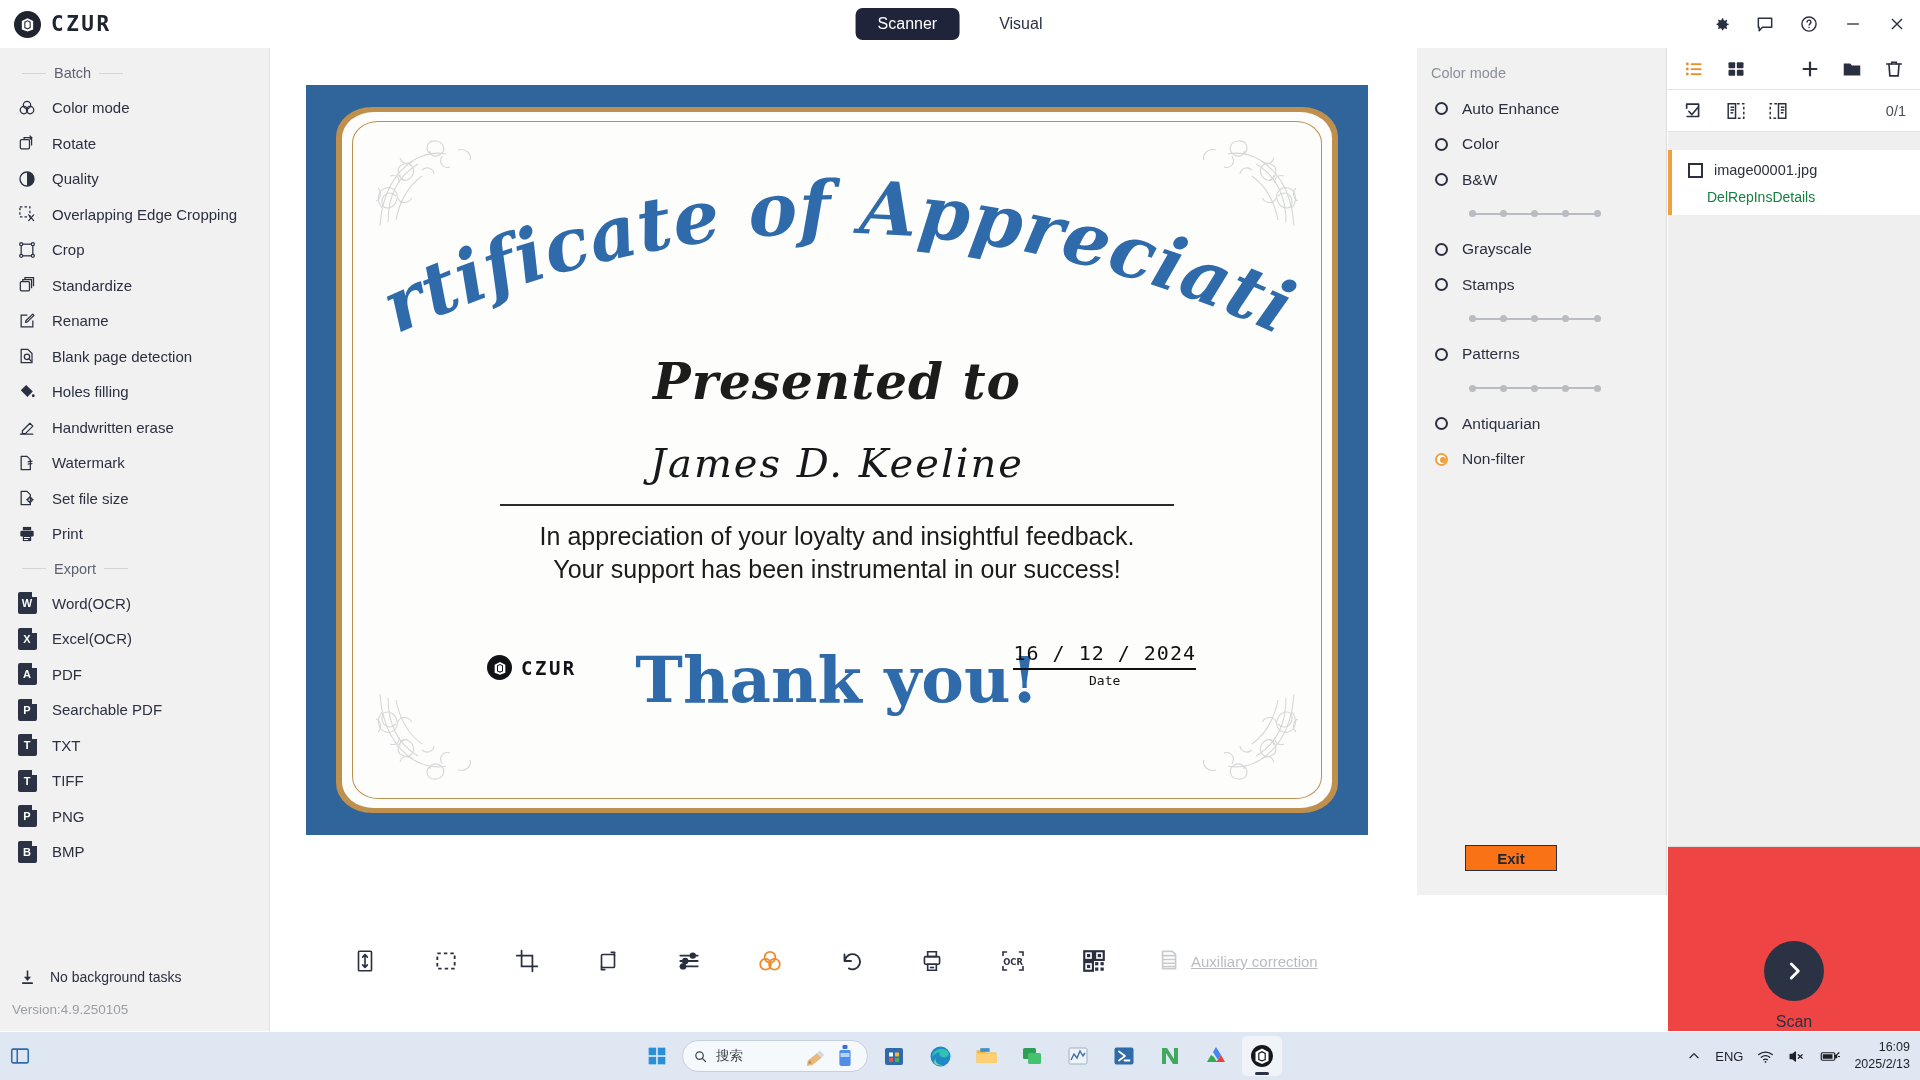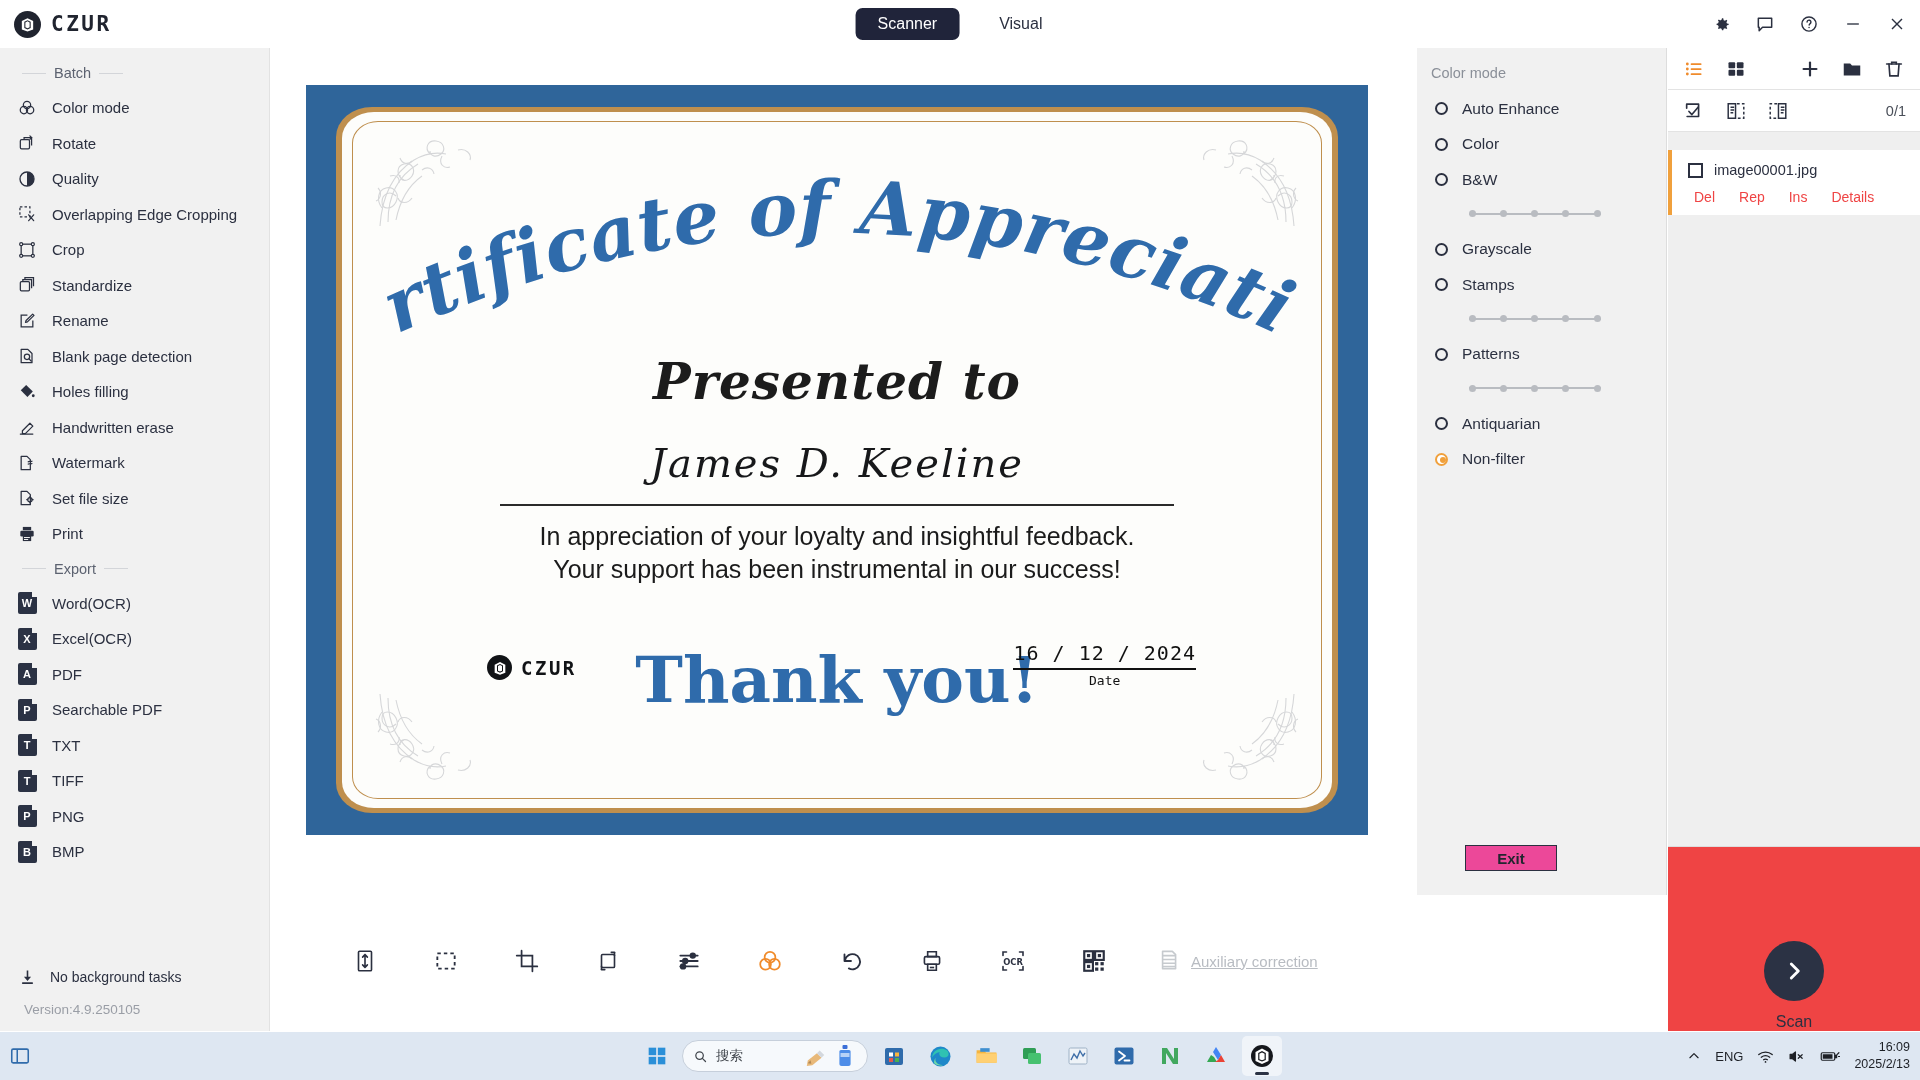--- a/index.html
+++ b/index.html
@@ -54,21 +54,21 @@
     width: 19px; height: 22px; background: #2b3244; color: #fff; border-radius: 2px;
     font-size: 11px; font-weight: 700; display: flex; align-items: center; justify-content: center;
     position: relative;
   }
   .sb-badge::after {
     content: ""; position: absolute; top: 0; right: 0; border-width: 5px 5px 0 0;
     border-style: solid; border-color: #f1f1f1 #f1f1f1 transparent transparent;
   }
   .sb-foot { padding: 0 0 14px 0; }
   .sb-task { display: flex; align-items: center; gap: 12px; padding-left: 16px; height: 30px; font-size: 14px; color: #2b3040; }
-  .sb-ver { padding-left: 24px; font-size: 13.5px; color: #9a9ea6; margin-top: 10px; }
+  .sb-ver { padding-left: 12px; font-size: 13.5px; color: #9a9ea6; margin-top: 10px; }
 
   
   .canvas {
     position: absolute; top: 48px; left: 271px; width: 1146px; height: 983px;
     background: #ffffff;
   }
   .cert-wrap { position: absolute; left: 35px; top: 37px; width: 1062px; height: 750px; }
 
   
   .cert { position: relative; width: 100%; height: 100%; background: #2f659a; }
@@ -145,21 +145,21 @@
   .cm-title { font-size: 14.5px; color: #8a8f98; padding: 17px 0 10px 14px; }
   .cm-row { display: flex; align-items: center; gap: 14px; height: 35.5px; padding-left: 18px; cursor: pointer; font-size: 15.5px; color: #2b3040; }
   .radio { width: 13px; height: 13px; border-radius: 50%; border: 2px solid #2b3040; flex: 0 0 13px; }
   .radio.on { border-color: #f0a03c; background: #ffffff; position: relative; }
   .radio.on::after { content: ""; position: absolute; left: 2.5px; top: 2.5px; width: 6px; height: 6px; border-radius: 50%; background: #f0a03c; }
   .slider { position: relative; margin: 10px 0 12px 52px; width: 132px; height: 12px; }
   .slider .bar { position: absolute; top: 5px; left: 0; width: 132px; height: 2px; background: #b9bcc1; }
   .slider .dot { position: absolute; top: 2.5px; width: 7px; height: 7px; border-radius: 50%; background: #b9bcc1; }
   .exitbtn {
     position: absolute; left: 48px; bottom: 24px; width: 92px; height: 26px;
-    border: 1.5px solid #2b3040; background: #ec4899; color: #22262f;
+    border: 1.5px solid #2b3040; background: #f97316; color: #22262f;
     font-size: 15px; font-weight: 700; display: flex; align-items: center; justify-content: center; cursor: pointer;
   }
 
   
   .filepanel {
     position: absolute; top: 48px; left: 1668px; width: 252px; height: 983px;
     background: #efefef; display: flex; flex-direction: column;
   }
   .fp-toolbar {
     height: 42px; display: flex; align-items: center; background: #fff;
@@ -172,21 +172,21 @@
     border-bottom: 1px solid #e3e3e3; padding: 0 14px; gap: 18px;
   }
   .fp-count { margin-left: auto; font-size: 14.5px; color: #4a4f59; }
   .fp-gap { height: 18px; background: #efefef; }
   .fp-item {
     background: #fff; border-left: 4px solid #f0a03c; padding: 12px 0 10px 0; position: relative;
   }
   .fp-item-row1 { display: flex; align-items: center; gap: 11px; padding-left: 16px; }
   .fp-chk { width: 15px; height: 15px; border: 2px solid #2b3040; background: #fff; flex: 0 0 15px; cursor: pointer; }
   .fp-fname { font-size: 14.5px; color: #2b3040; }
-  .fp-actions { display: flex; gap: 24px; padding-left: 22px; margin-top: 11px; font-size: 14px; color: #ef4444; }
+  .fp-actions { display: flex; padding-left: 22px; margin-top: 11px; font-size: 14px; color: #15803d; margin-left: 13px; }
   .fp-actions span { cursor: pointer; }
   .fp-rest { flex: 1; background: #efefef; }
   .scanzone {
     height: 185px; border-top: 1px solid #dddddd; display: flex; flex-direction: column;
     align-items: center; justify-content: flex-end; gap: 12px; background: #ef4444;
   }
   .scanbtn {
     width: 60px; height: 60px; border-radius: 50%; background: #2b3244;
     display: flex; align-items: center; justify-content: center; cursor: pointer;
   }

